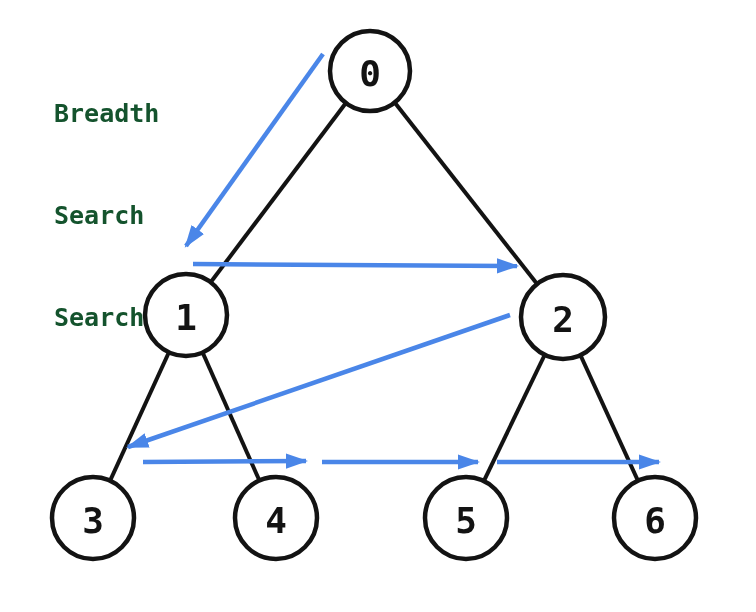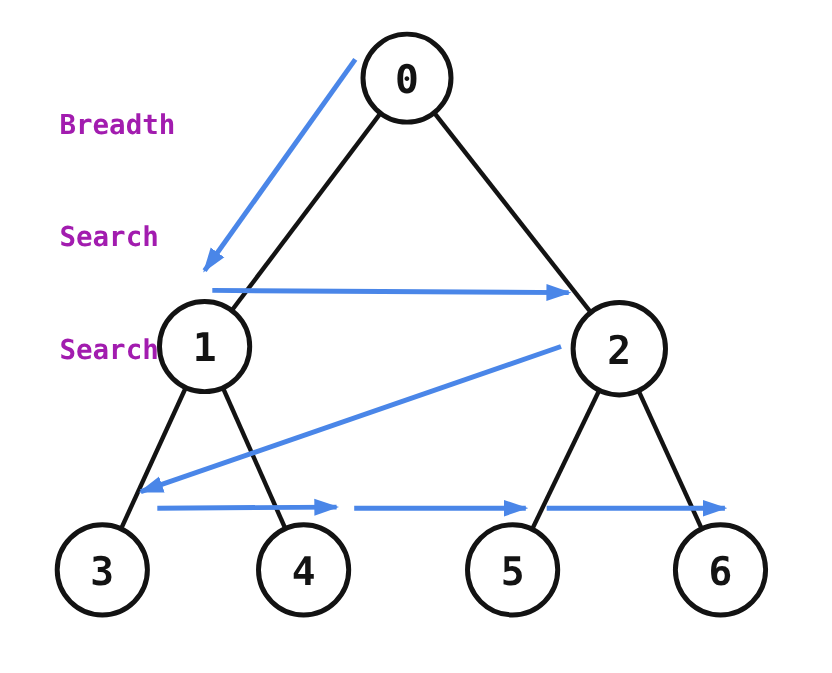--- a/index.html
+++ b/index.html
@@ -17,21 +17,21 @@
   .stage {
     position: absolute;
     inset: 0;
     width: 756px;
     height: 612px;
   }
   .title-block {
     position: absolute;
     left: 54px;
     top: 29px;
-    color: #a21caf;
+    color: #14532d;
     font-size: 25px;
     font-weight: bold;
     line-height: 34px;
     white-space: pre;
     letter-spacing: 0px;
     user-select: none;
   }
   .title-line { display: block; }
   svg.tree-svg {
     position: absolute;

